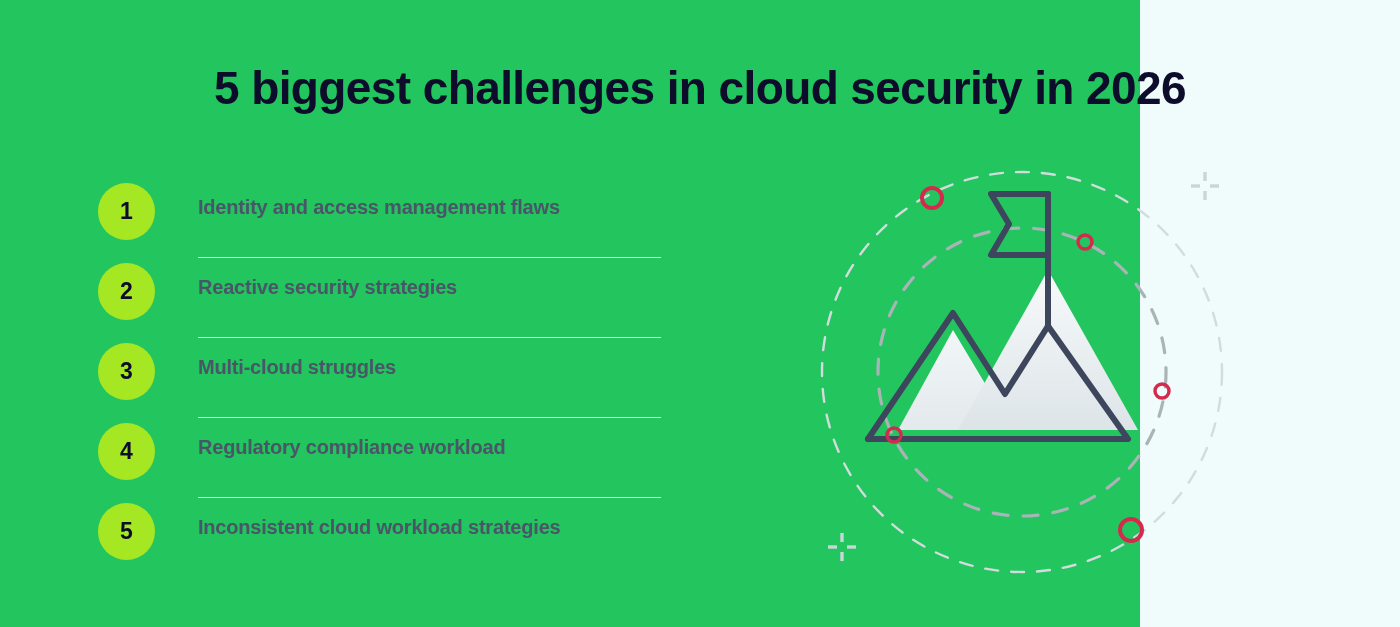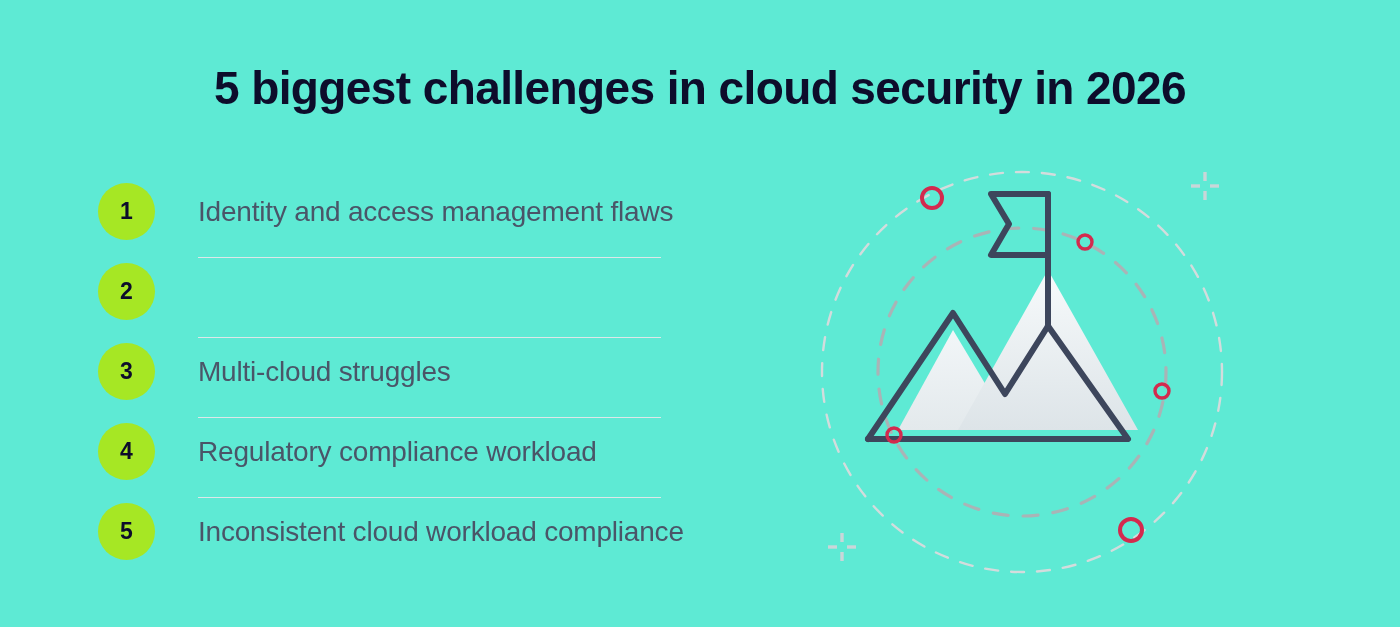--- a/index.html
+++ b/index.html
@@ -10,23 +10,23 @@
     width: 1400px;
     height: 627px;
     background: #effcfb;
     font-family: "Liberation Sans", sans-serif;
     overflow: hidden;
     position: relative;
   }
 
   #infographic {
     position: relative;
-    width: 1400px;
+    width: 1140px;
     height: 627px;
-    background: #5eead4;
+    background: #22c55e;
   }
 
   
   .title {
     position: absolute;
     left: 0;
     top: 62px;
     width: 1400px;
     text-align: center;
     font-size: 46px;
@@ -64,22 +64,22 @@
     font-size: 23px;
     font-weight: 600;
     color: #0d0d2b;
     line-height: 1;
   }
 
   .item-label {
     position: absolute;
     left: 100px;
     top: 18px;
-    font-size: 28px;
-    font-weight: 400;
+    font-size: 20px;
+    font-weight: 700;
     color: #4a5568;
     letter-spacing: -0.2px;
     white-space: nowrap;
   }
 
   .divider {
     position: absolute;
     left: 100px;
     right: 7px;
     bottom: 0;
@@ -113,38 +113,39 @@
   <div class="list">
 
     <div class="list-item">
       <div class="badge">1</div>
       <div class="item-label">Identity and access management flaws</div>
       <div class="divider"></div>
     </div>
 
     <div class="list-item">
       <div class="badge">2</div>
+      <div class="item-label">Reactive security strategies</div>
       <div class="divider"></div>
     </div>
 
     <div class="list-item">
       <div class="badge">3</div>
       <div class="item-label">Multi-cloud struggles</div>
       <div class="divider"></div>
     </div>
 
     <div class="list-item">
       <div class="badge">4</div>
       <div class="item-label">Regulatory compliance workload</div>
       <div class="divider"></div>
     </div>
 
     <div class="list-item">
       <div class="badge">5</div>
-      <div class="item-label">Inconsistent cloud workload compliance</div>
+      <div class="item-label">Inconsistent cloud workload strategies</div>
 
     </div>
 
   </div>
 
   <div class="illustration">
     <svg width="440" height="440" viewBox="0 0 440 440" xmlns="http://www.w3.org/2000/svg">
       <defs>
         <linearGradient id="peakGradBig" x1="0" y1="0" x2="0" y2="1">
           <stop offset="0%" stop-color="#f7fafb"></stop>

